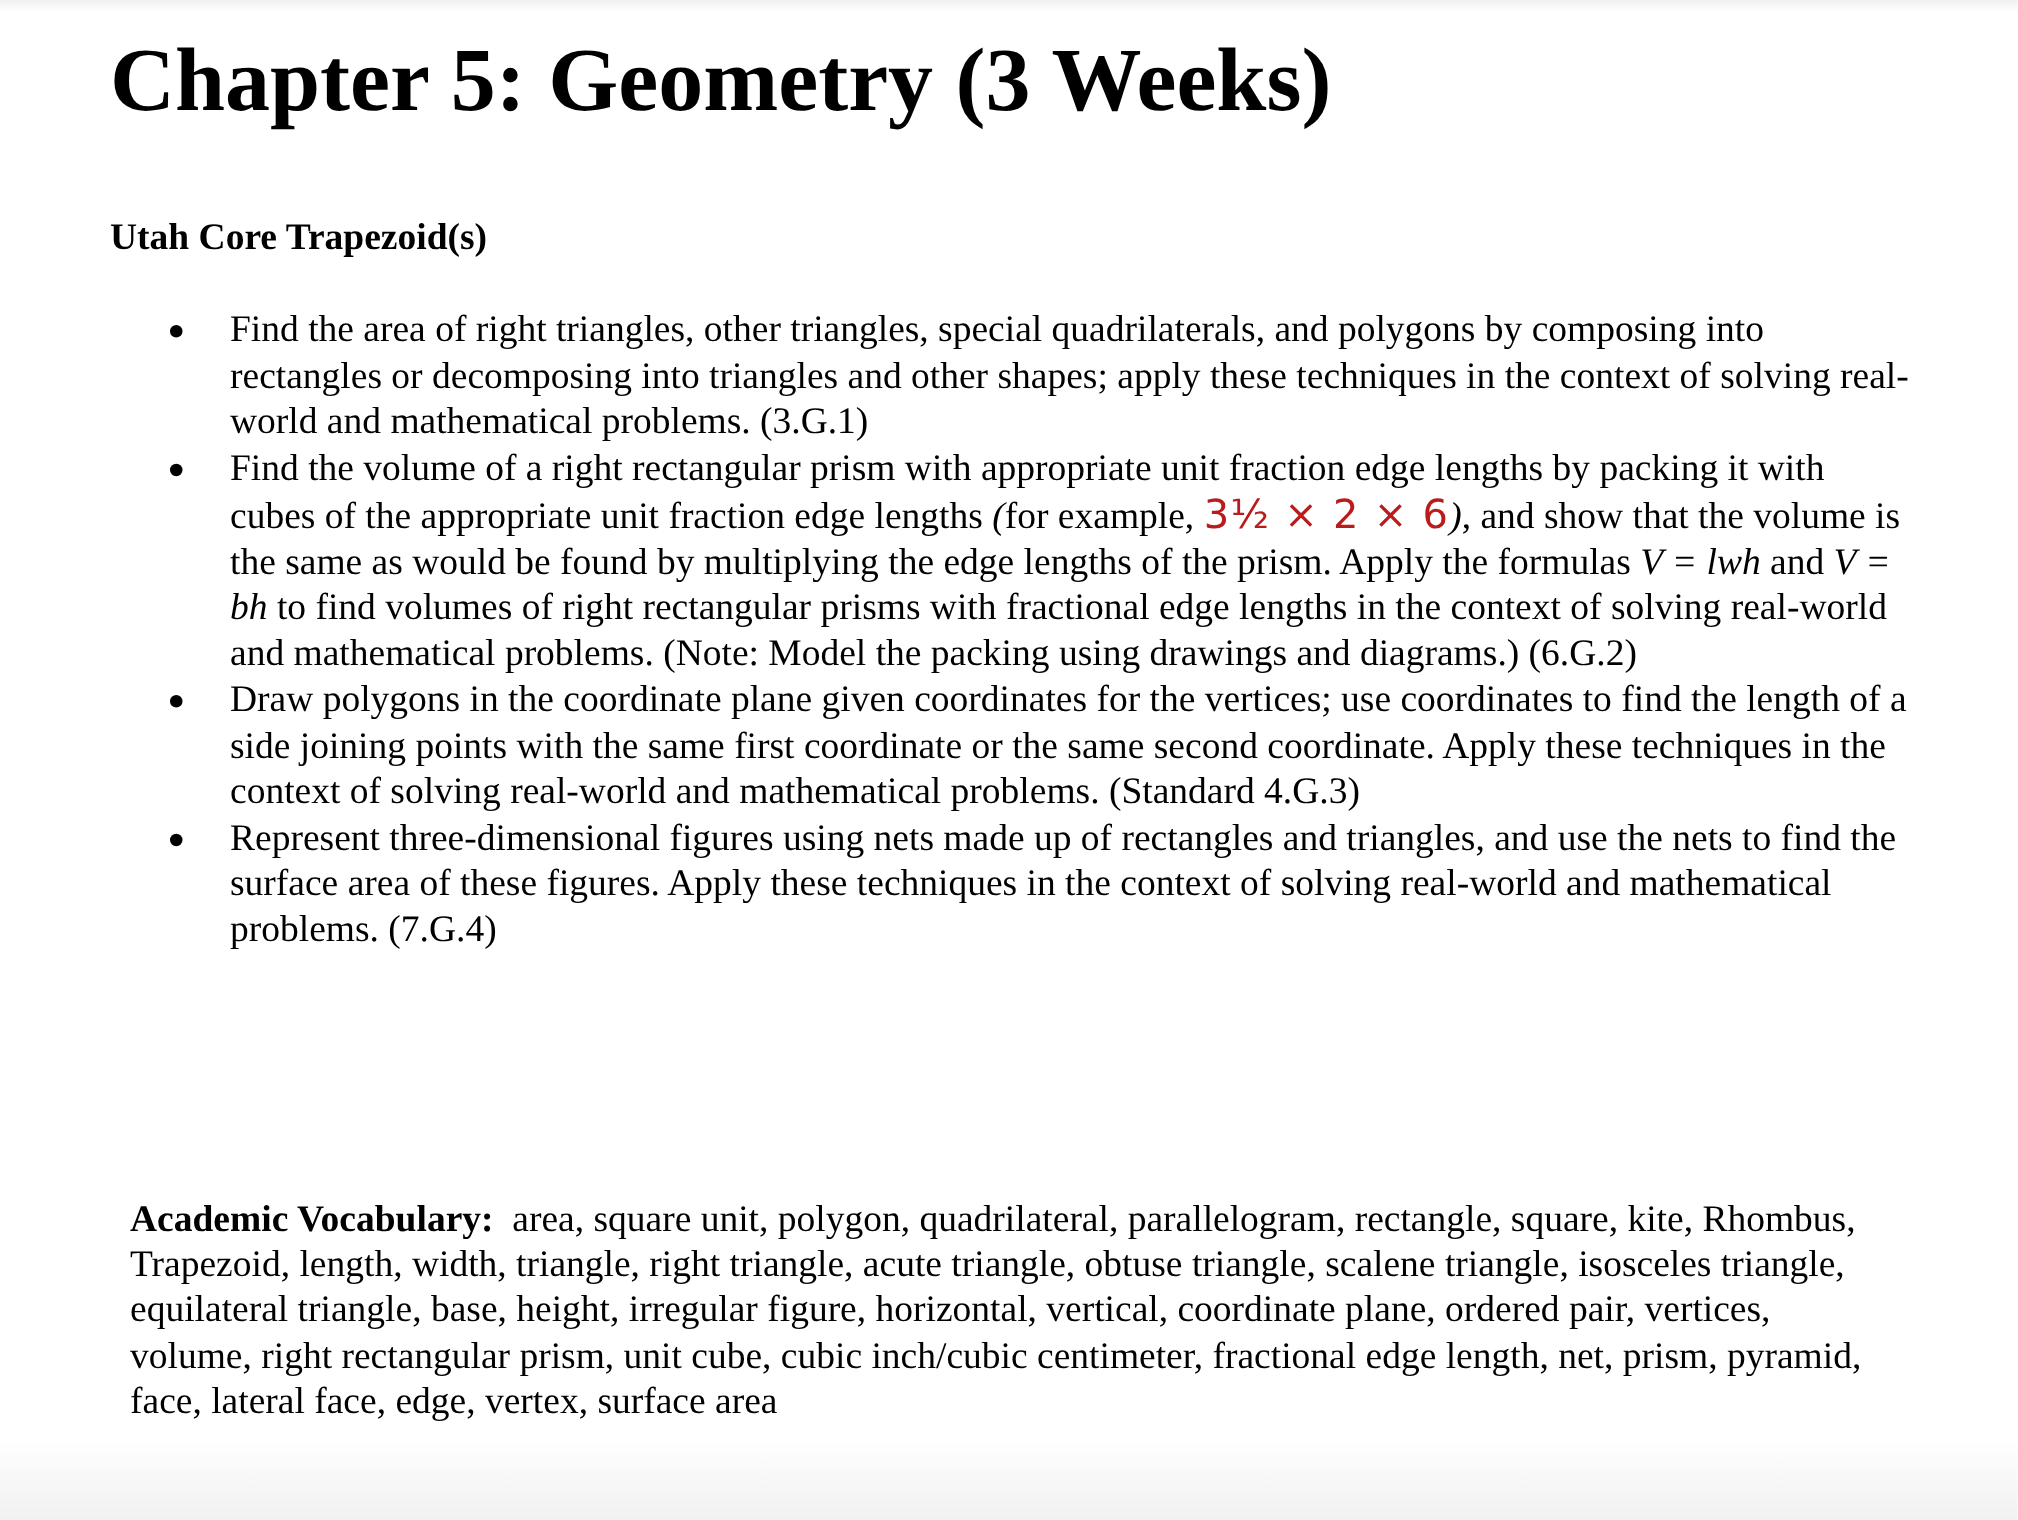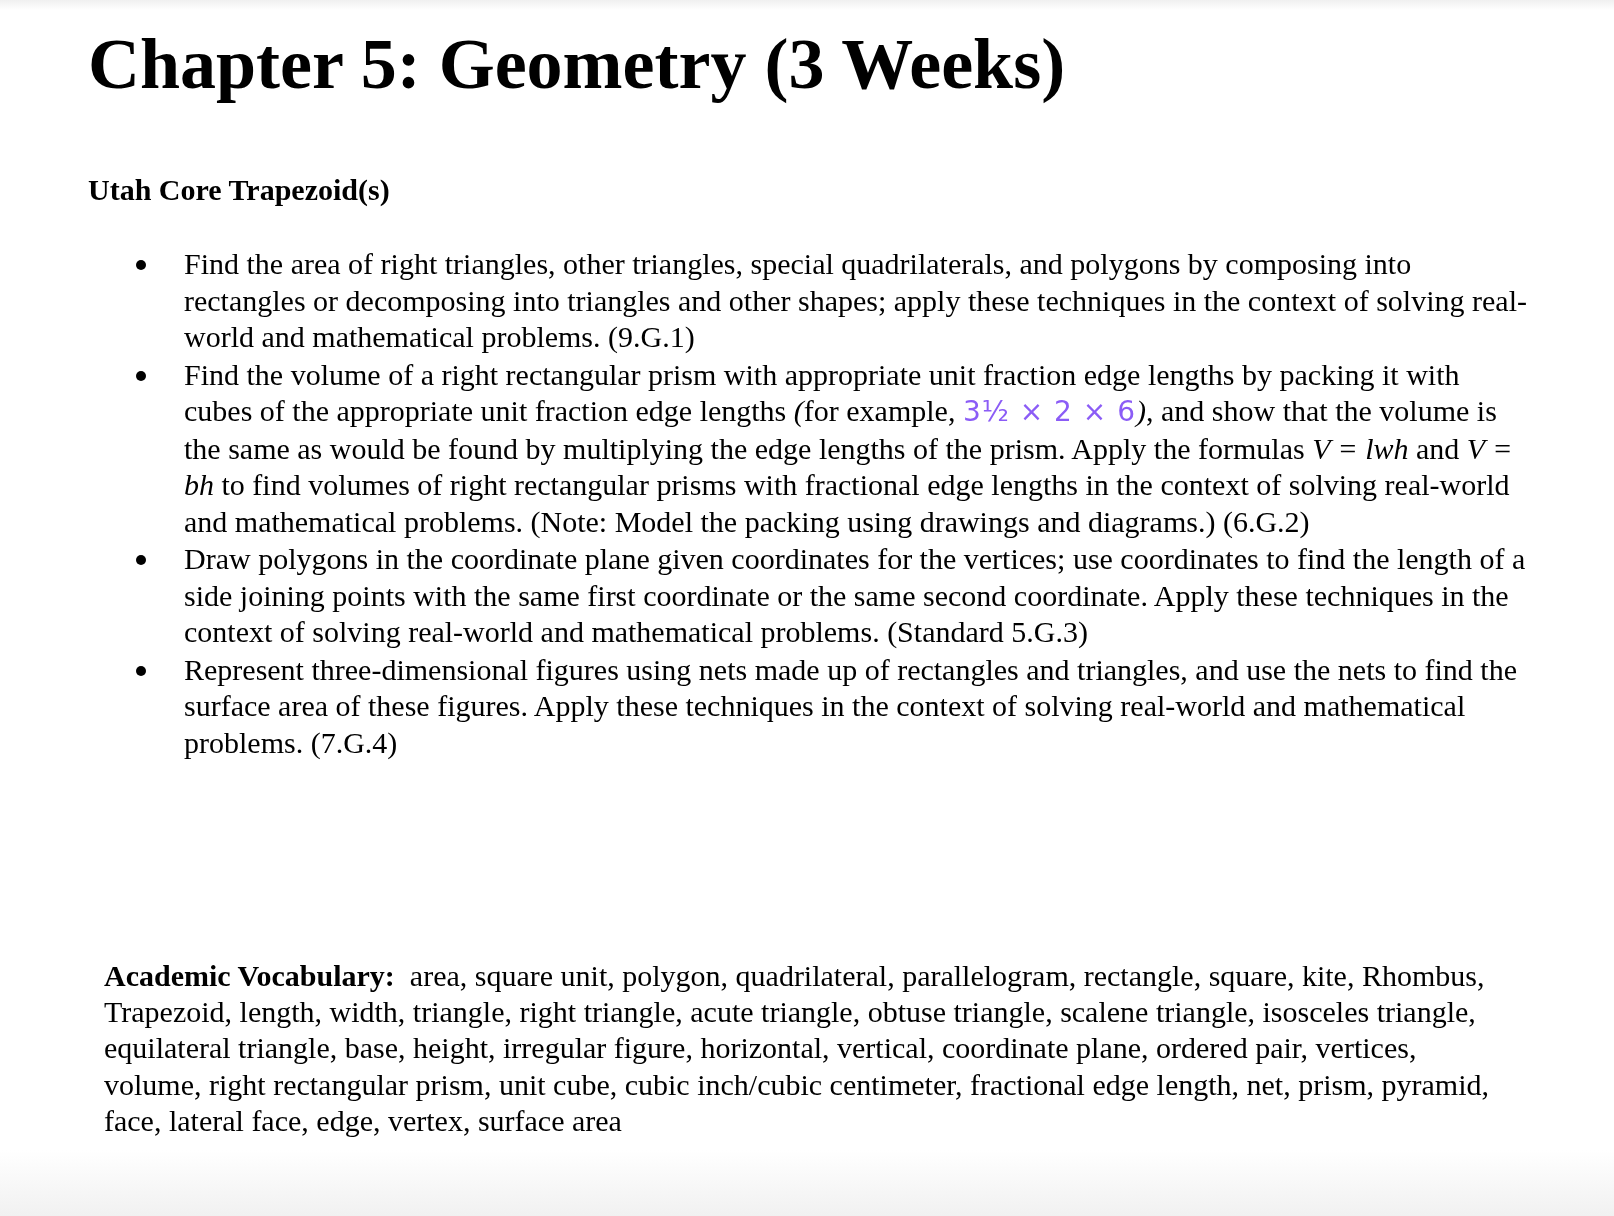--- a/index.html
+++ b/index.html
@@ -75,22 +75,22 @@
       position: absolute;
       left: 48px;
       top: 14px;
       width: 10px;
       height: 10px;
       border-radius: 50%;
       background: #000;
     }
     .math-example {
       font-family: "DejaVu Sans", "Liberation Sans", sans-serif;
-      font-size: 28px;
-      color: #8b5cf6;
+      font-size: 32px;
+      color: #b91c1c;
       letter-spacing: 1px;
     }
     .italic {
       font-style: italic;
     }
     .vocab {
       position: absolute;
       left: 0;
       top: 942px;
       margin: 16px;
@@ -110,31 +110,31 @@
 <div class="page">
 
   <h1 class="chapter-title">Chapter 5: Geometry (3 Weeks)</h1>
 
   <h2 class="section-heading">Utah Core Trapezoid(s)</h2>
 
   <ul class="standards-list">
 
     <li class="standard-item">
       <span class="bullet"></span>
-      <span>Find the area of right triangles, other triangles, special quadrilaterals, and polygons by composing into rectangles or decomposing into triangles and other shapes; apply these techniques in the context of solving real-world and mathematical problems. (9.G.1)</span>
+      <span>Find the area of right triangles, other triangles, special quadrilaterals, and polygons by composing into rectangles or decomposing into triangles and other shapes; apply these techniques in the context of solving real-world and mathematical problems. (3.G.1)</span>
     </li>
 
     <li class="standard-item" style="margin-top:1px;">
       <span class="bullet"></span>
       <span>Find the volume of a right rectangular prism with appropriate unit fraction edge lengths by packing it with cubes of the appropriate unit fraction edge lengths </span><span class="italic">(</span><span>for example, </span><span class="math-example">3½ × 2 × 6</span><span class="italic">)</span><span>, and show that the volume is the same as would be found by multiplying the edge lengths of the prism. Apply the formulas </span><span class="italic">V = lwh</span><span> and </span><span class="italic">V = bh</span><span> to find volumes of right rectangular prisms with fractional edge lengths in the context of solving real-world and mathematical problems. (Note: Model the packing using drawings and diagrams.) (6.G.2)</span>
     </li>
 
     <li class="standard-item" style="margin-top:1px;">
       <span class="bullet"></span>
-      <span>Draw polygons in the coordinate plane given coordinates for the vertices; use coordinates to find the length of a side joining points with the same first coordinate or the same second coordinate. Apply these techniques in the context of solving real-world and mathematical problems. (Standard 5.G.3)</span>
+      <span>Draw polygons in the coordinate plane given coordinates for the vertices; use coordinates to find the length of a side joining points with the same first coordinate or the same second coordinate. Apply these techniques in the context of solving real-world and mathematical problems. (Standard 4.G.3)</span>
     </li>
 
     <li class="standard-item" style="margin-top:1px;">
       <span class="bullet"></span>
       <span>Represent three-dimensional figures using nets made up of rectangles and triangles, and use the nets to find the surface area of these figures. Apply these techniques in the context of solving real-world and mathematical problems. (7.G.4)</span>
     </li>
 
   </ul>
 
   <p class="vocab">

